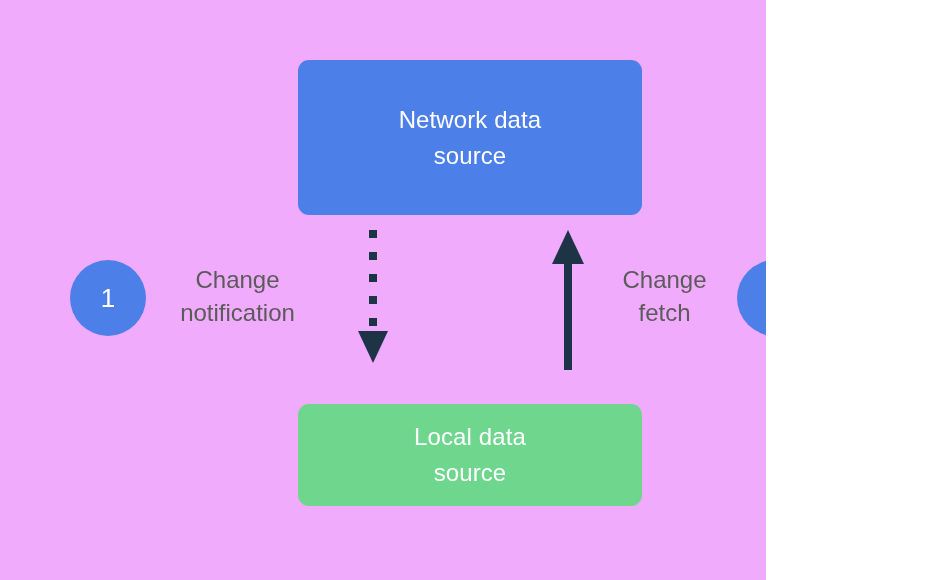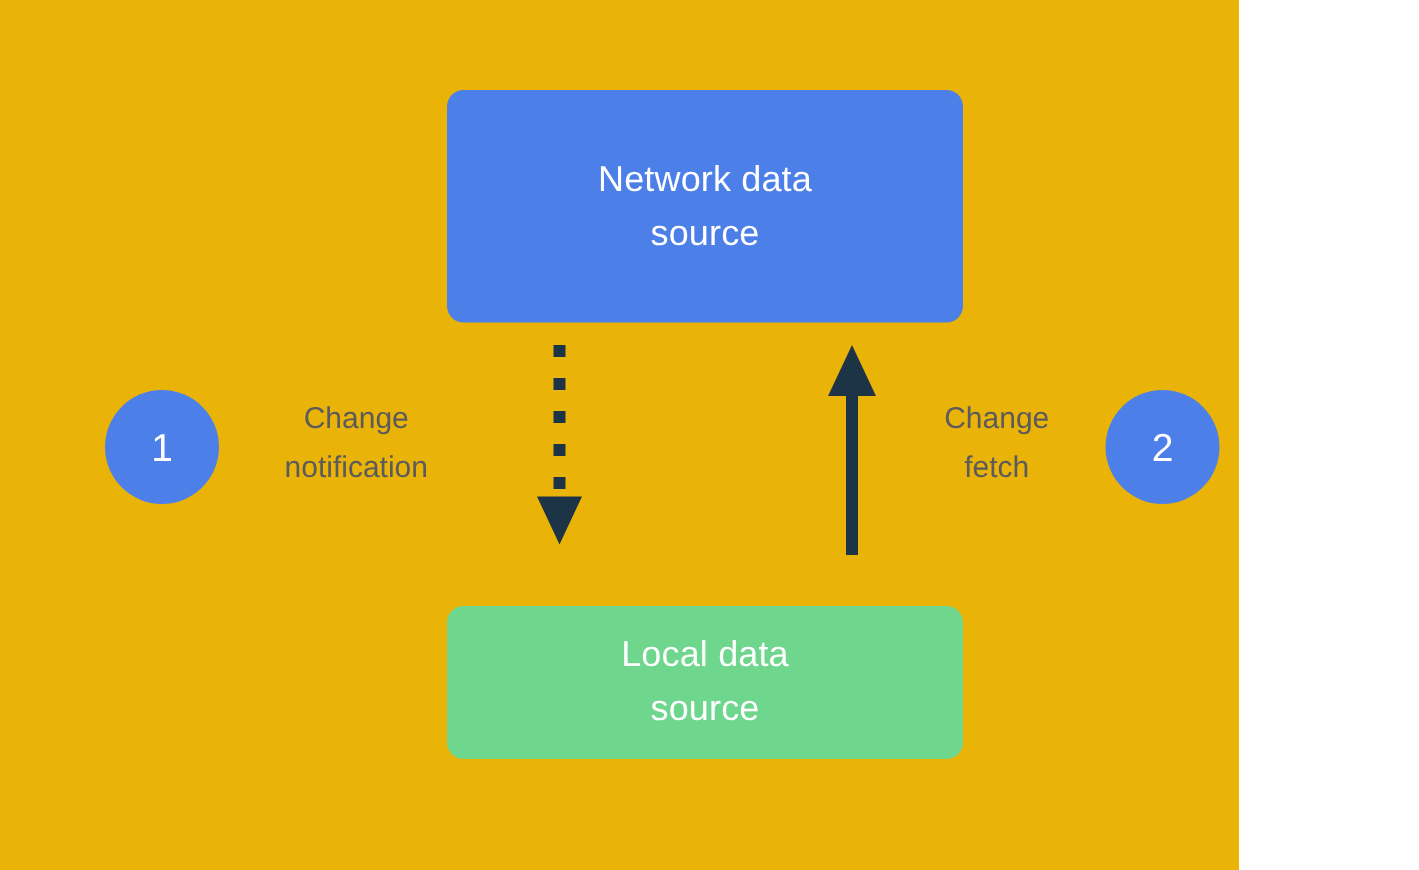--- a/index.html
+++ b/index.html
@@ -7,23 +7,23 @@
     padding: 0;
     background: #ffffff;
   }
   body {
     font-family: "Liberation Sans", sans-serif;
     -webkit-font-smoothing: antialiased;
   }
 
   #diagram-canvas {
     position: relative;
-    width: 826px;
+    width: 766px;
     height: 580px;
-    background: #eab308;
+    background: #f0abfc;
     overflow: hidden;
   }
 
   
   .node-box {
     position: absolute;
     box-sizing: border-box;
     border-radius: 11px;
     display: flex;
     align-items: center;
@@ -89,21 +89,21 @@
     line-height: 26px;
     font-weight: 400;
   }
   #badge-one   { left: 70px;  top: 260px; }
   #badge-two   { left: 737px; top: 260px; }
 
   
   .step-caption {
     position: absolute;
     color: #5b5b5b;
-    font-size: 20px;
+    font-size: 24px;
     line-height: 33px;
     text-align: center;
     white-space: pre-line;
   }
   #caption-notification {
     left: 155px;
     top: 263px;
     width: 165px;
   }
   #caption-fetch {

